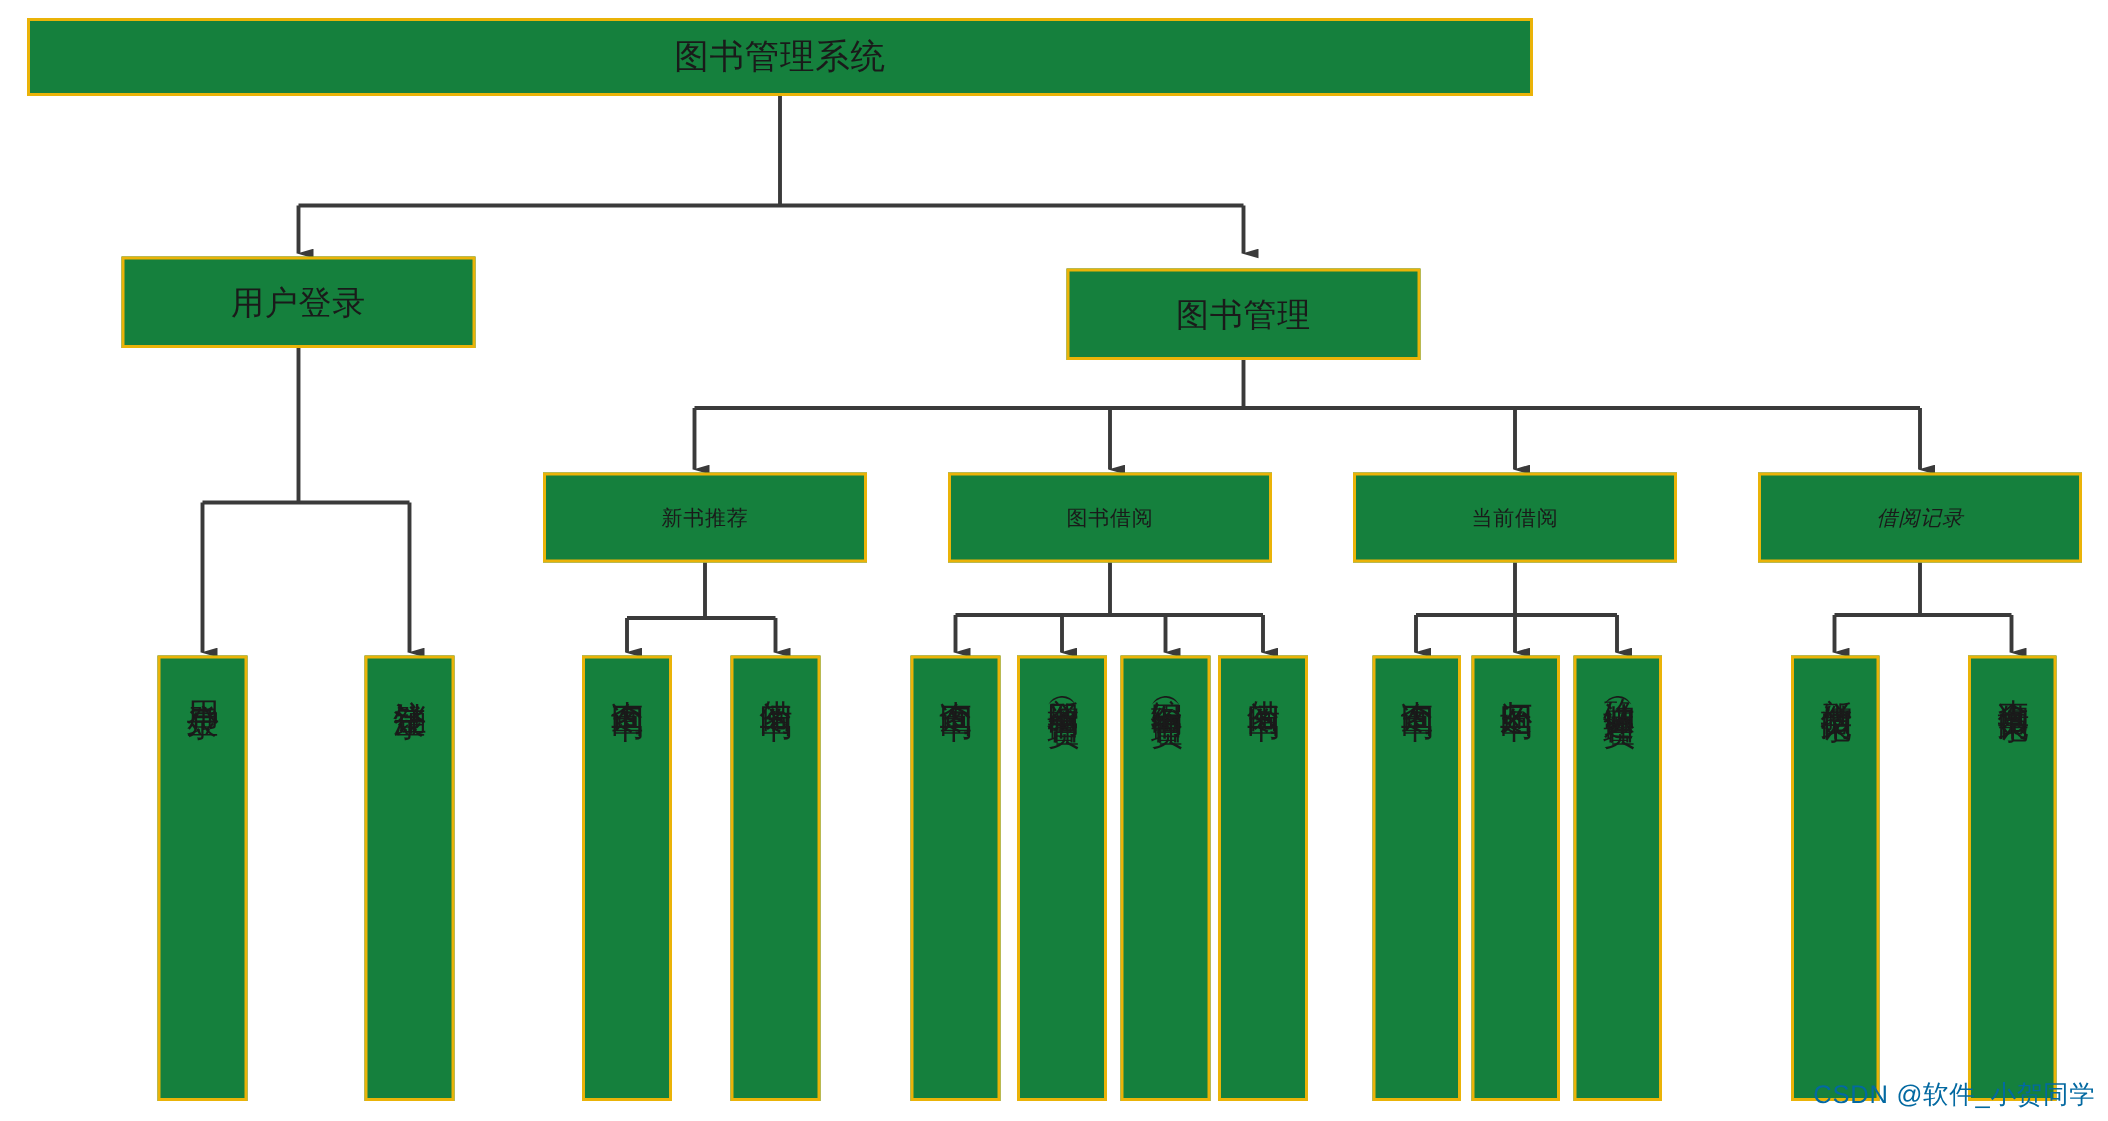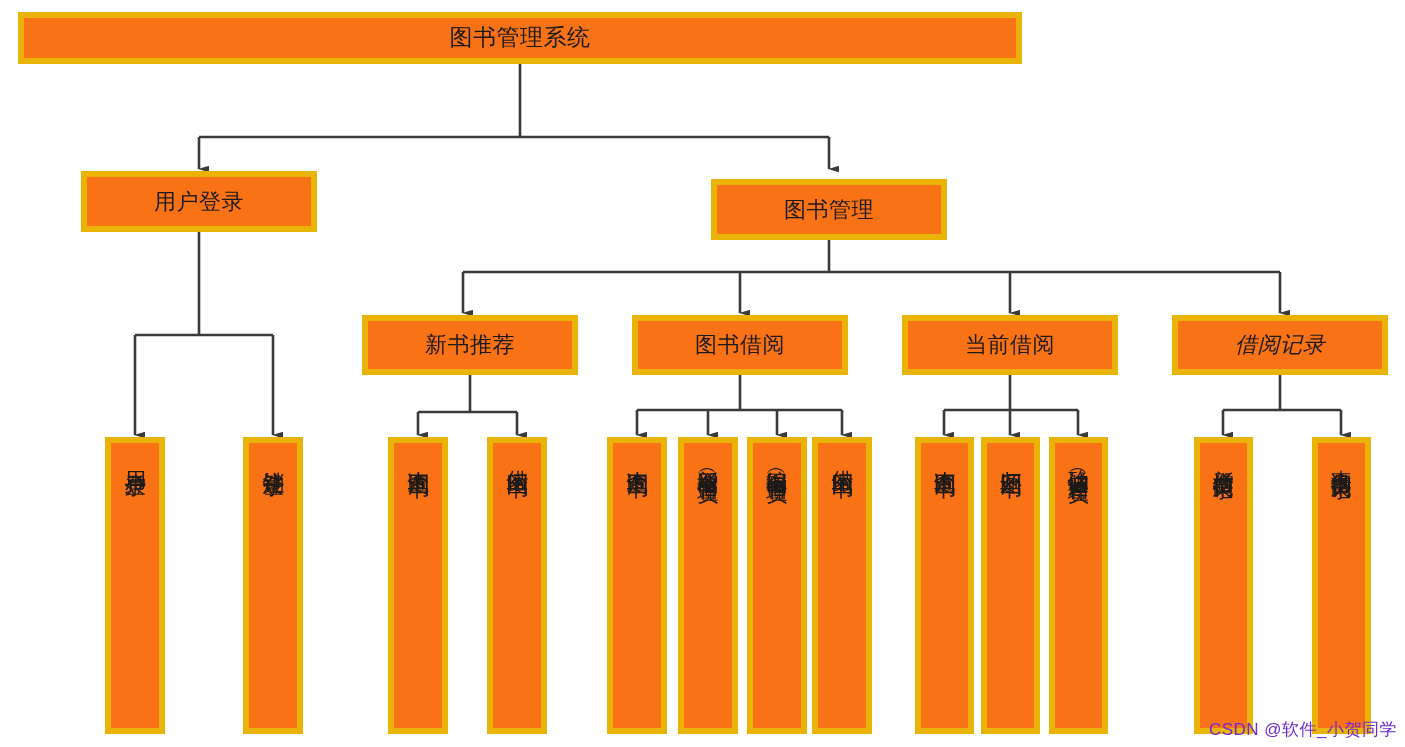--- a/index.html
+++ b/index.html
@@ -20,36 +20,36 @@
   #diagram-svg {
     position: absolute;
     left: 0;
     top: 0;
     width: 1405px;
     height: 747px;
   }
   .node {
     position: absolute;
     box-sizing: border-box;
-    border: 6px solid #eab308;
-    background: #f97316;
+    border: 2px solid #eab308;
+    background: #15803d;
     display: flex;
     align-items: center;
     justify-content: center;
     color: #1a1a1a;
   }
   .node .label {
     display: block;
     text-align: center;
     line-height: 1.18;
     letter-spacing: 0.5px;
   }
   .node-root .label { font-size: 23px; }
   .node-l2 .label { font-size: 22px; }
-  .node-l3 .label { font-size: 22px; }
+  .node-l3 .label { font-size: 14px; }
   .node-leaf {
     align-items: flex-start;
     justify-content: center;
     padding-top: 10px;
   }
   .node-leaf .label {
     writing-mode: vertical-rl;
     text-orientation: upright;
     font-size: 22px;
     line-height: 1.22;
@@ -57,21 +57,21 @@
     white-space: nowrap;
   }
   .node-leaf.tall .label {
     font-size: 21px;
   }
   #watermark {
     position: absolute;
     right: 8px;
     bottom: 6px;
     font-size: 17px;
-    color: #6d28d9;
+    color: #0369a1;
     letter-spacing: 0.5px;
     user-select: none;
     white-space: nowrap;
     text-align: center;
   }
 </style>
 </head>
 <body>
 
 <div id="diagram-root">

